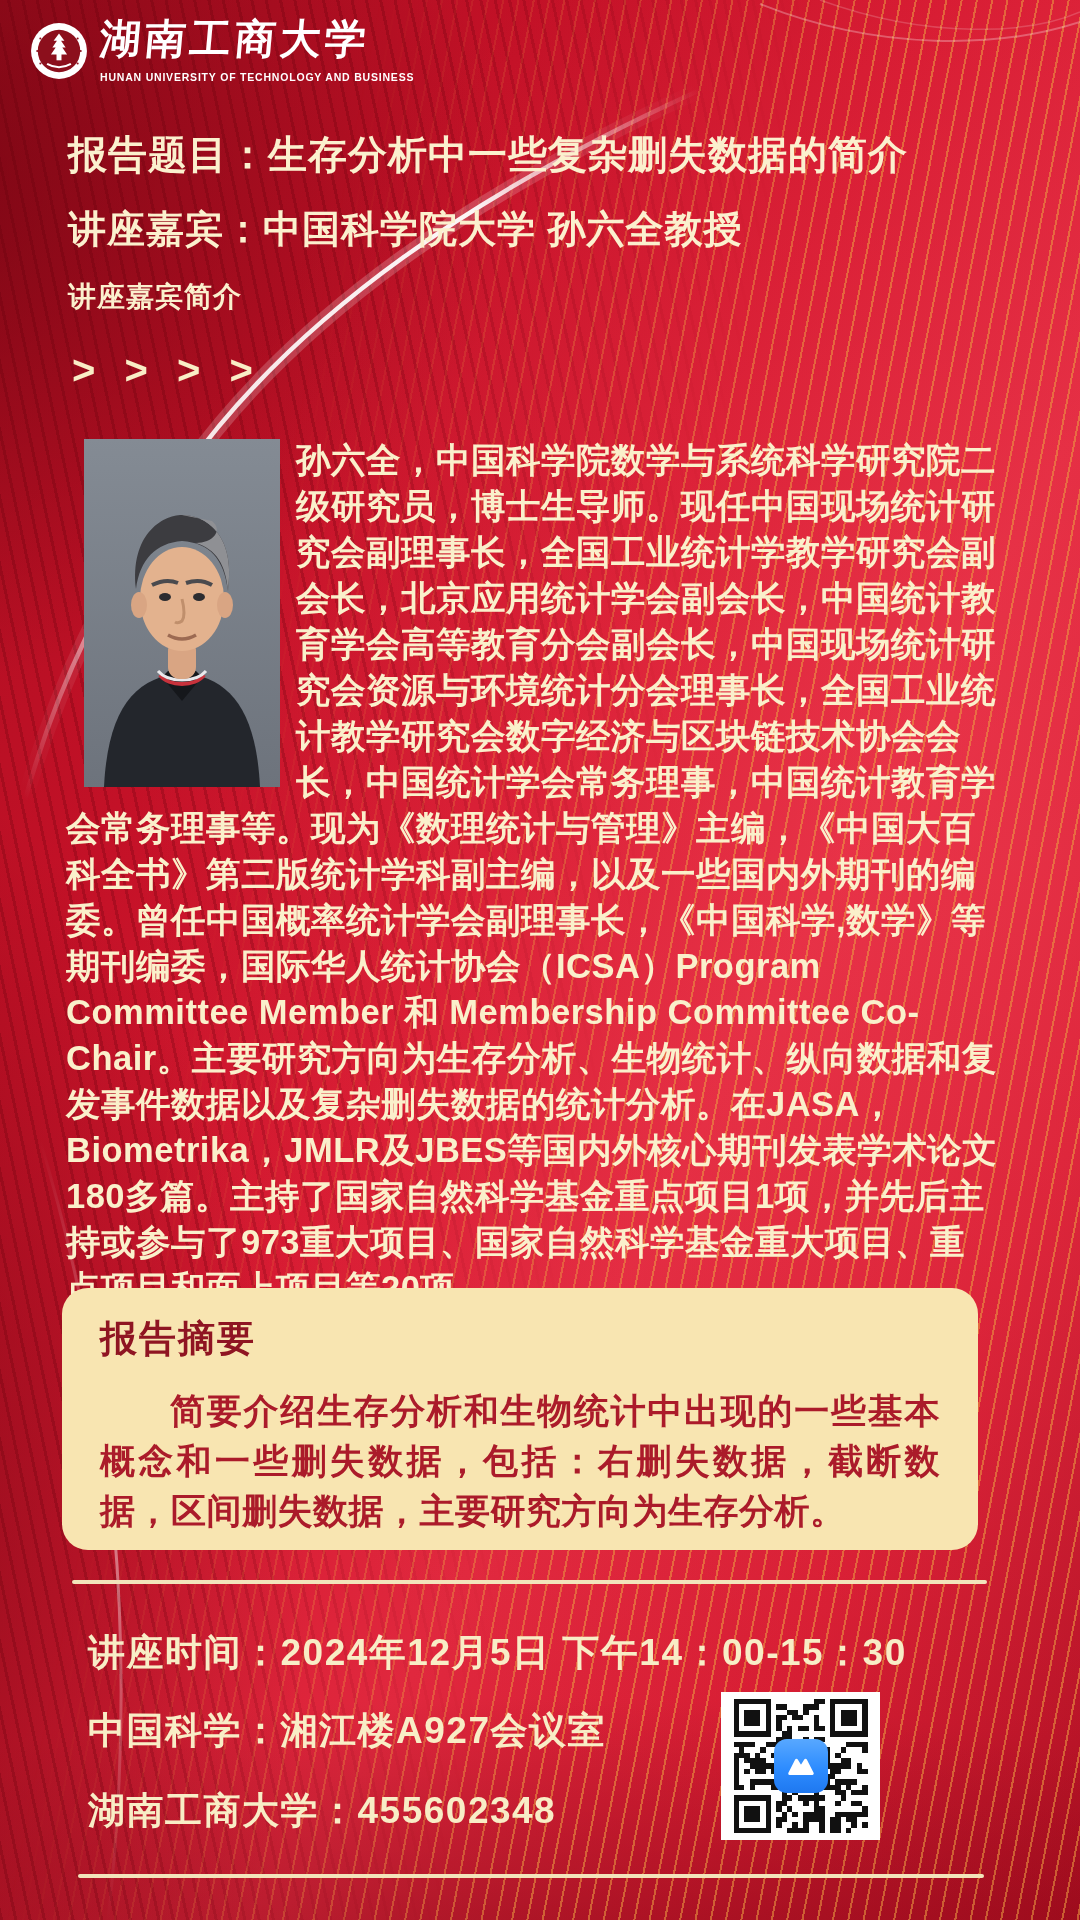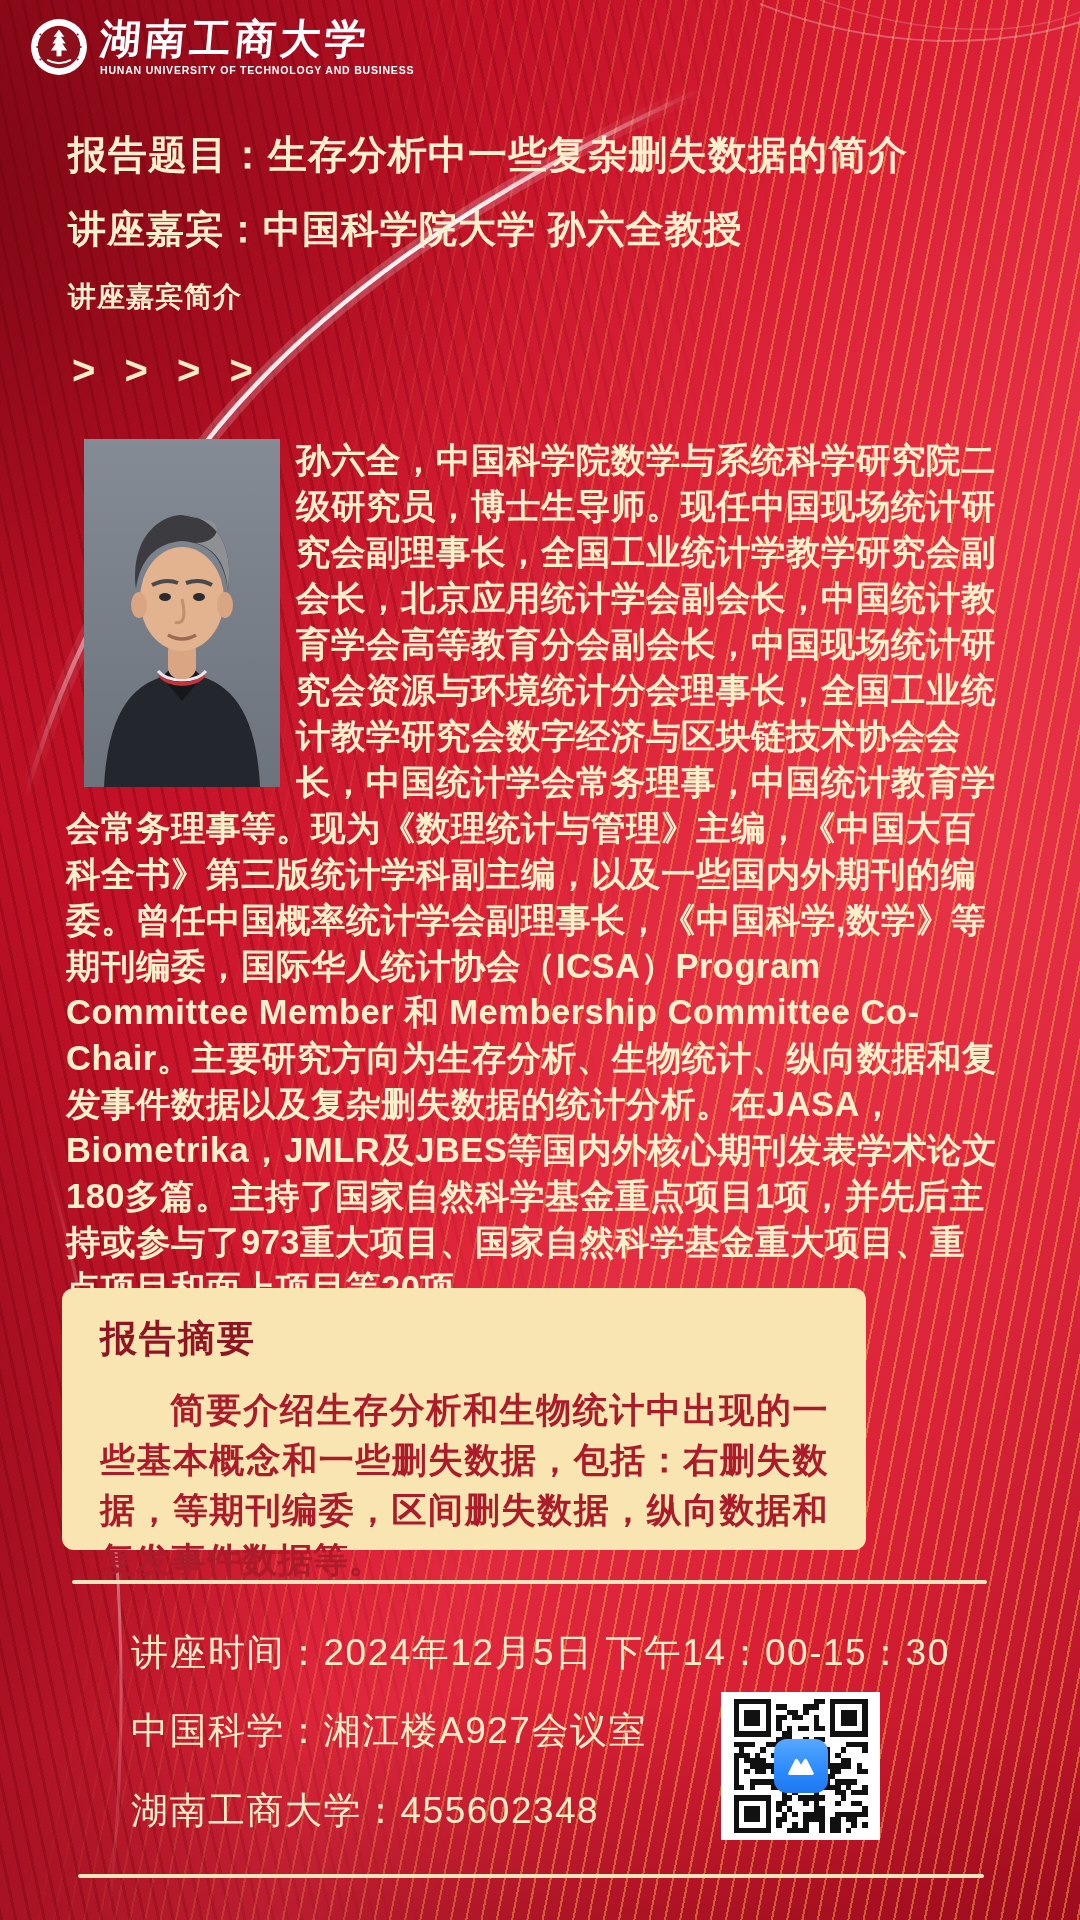--- a/index.html
+++ b/index.html
@@ -24,42 +24,42 @@
   .bg-stripes-dark{
     background:repeating-linear-gradient(78deg,rgba(96,0,10,.25) 0 3px,rgba(96,0,10,0) 3px 14px);
     -webkit-mask:linear-gradient(101deg,#000 0 30%,transparent 56%);
             mask:linear-gradient(101deg,#000 0 30%,transparent 56%);}
   .swoosh-svg{position:absolute;inset:0;}
   
   .header{position:absolute;left:30px;top:18px;display:flex;align-items:center;gap:12px;}
   .seal{width:58px;height:58px;flex:0 0 auto;}
   .uni-names{display:flex;flex-direction:column;}
   .uni-zh{color:#ffffff;font-size:41px;font-weight:900;letter-spacing:4px;transform:skewX(-5deg);line-height:1.05;}
-  .uni-en{color:#ffffff;font-size:10.5px;font-weight:700;letter-spacing:.8px;margin-top:2px;}
+  .uni-en{color:#ffffff;font-size:10.5px;font-weight:700;letter-spacing:.8px;margin-top:10px;}
   
   .title-line{position:absolute;left:68px;color:#fbf0ce;font-weight:900;letter-spacing:1px;white-space:nowrap;}
   .t1{top:128px;font-size:39px;}
   .t2{top:204px;font-size:38px;}
   .t3{top:278px;font-size:28px;}
   .arrows{position:absolute;left:72px;top:348px;color:#f9edc6;font-size:40px;font-weight:900;letter-spacing:9px;}
   
   .bio{position:absolute;left:66px;top:437px;width:934px;}
   .bio-photo{float:left;width:196px;height:348px;margin:2px 16px 12px 18px;background:#79808a;overflow:hidden;}
   .bio-photo svg{display:block;width:100%;height:100%;}
   .bio-text{color:#faf0cb;font-size:34.5px;line-height:46px;font-weight:700;text-align:justify;letter-spacing:.5px;}
   
-  .abstract{position:absolute;left:62px;top:1288px;width:804px;height:262px;background:#f8e5b1;border-radius:12px;padding:26px 38px 0 38px;font-family:Liberation Serif, serif;}
+  .abstract{position:absolute;left:62px;top:1288px;width:916px;height:262px;background:#f8e5b1;border-radius:26px;padding:26px 38px 0 38px;}
   .abstract-heading{color:#8f1522;font-size:37px;font-weight:900;letter-spacing:2px;}
   .abstract-body{margin-top:22px;color:#ab1b2a;font-size:35px;line-height:50px;font-weight:700;text-align:justify;text-indent:2em;letter-spacing:.5px;}
   
   .divider{position:absolute;height:4px;background:#f2e4bb;border-radius:2px;}
   .divider-top{left:72px;top:1580px;width:915px;}
   .divider-bottom{left:78px;top:1874px;width:906px;}
   
-  .info-row{position:absolute;left:88px;color:#f8edc6;font-size:37px;font-weight:400;letter-spacing:1.5px;white-space:nowrap;margin-left:43px;}
+  .info-row{position:absolute;left:88px;color:#f8edc6;font-size:37px;font-weight:700;letter-spacing:1.5px;white-space:nowrap;}
   .info-time{top:1628px;}
   .info-place{top:1706px;}
   .info-meeting{top:1786px;}
   
   .qr{position:absolute;left:721px;top:1692px;width:159px;height:148px;background:#ffffff;padding:7px;}
   .qr svg.qr-grid{display:block;width:100%;height:100%;}
   .qr-logo{position:absolute;left:50%;top:50%;width:54px;height:54px;margin:-27px 0 0 -27px;border-radius:13px;
     background:linear-gradient(180deg,#58a8ff 0%,#2d8cff 55%,#1f78f0 100%);
     display:flex;align-items:center;justify-content:center;}
   .qr-logo svg{width:36px;height:36px;}
@@ -152,21 +152,21 @@
 
         <path d="M98 160 q4 16 0 22 q-4 3 -7 1" fill="none" stroke="#c08f6c" stroke-width="3"></path>
         <path d="M84 196 q14 8 28 0" fill="none" stroke="#9c6a52" stroke-width="3.5"></path>
       </svg>
     </div>
     <span class="bio-text">孙六全，中国科学院数学与系统科学研究院二级研究员，博士生导师。现任中国现场统计研究会副理事长，全国工业统计学教学研究会副会长，北京应用统计学会副会长，中国统计教育学会高等教育分会副会长，中国现场统计研究会资源与环境统计分会理事长，全国工业统计教学研究会数字经济与区块链技术协会会长，中国统计学会常务理事，中国统计教育学会常务理事等。现为《数理统计与管理》主编，《中国大百科全书》第三版统计学科副主编，以及一些国内外期刊的编委。曾任中国概率统计学会副理事长，《中国科学,数学》等期刊编委，国际华人统计协会（ICSA）Program Committee Member 和 Membership Committee Co-Chair。主要研究方向为生存分析、生物统计、纵向数据和复发事件数据以及复杂删失数据的统计分析。在JASA，Biometrika，JMLR及JBES等国内外核心期刊发表学术论文180多篇。主持了国家自然科学基金重点项目1项，并先后主持或参与了973重大项目、国家自然科学基金重大项目、重点项目和面上项目等20项。</span>
   </div>
 
   <div class="abstract">
     <div class="abstract-heading">报告摘要</div>
-    <div class="abstract-body">简要介绍生存分析和生物统计中出现的一些基本概念和一些删失数据，包括：右删失数据，等期刊编委，区间删失数据，纵向数据和复发事件数据等。</div>
+    <div class="abstract-body">简要介绍生存分析和生物统计中出现的一些基本概念和一些删失数据，包括：右删失数据，截断数据，区间删失数据，主要研究方向为生存分析。</div>
   </div>
 
   <div class="divider divider-top"></div>
   <div class="divider divider-bottom"></div>
 
   <div class="info-row info-time"><span>讲座时间：</span><span>2024年12月5日 下午14：00-15：30</span></div>
   <div class="info-row info-place"><span>中国科学：</span><span>湘江楼A927会议室</span></div>
   <div class="info-row info-meeting"><span>湖南工商大学：</span><span>455602348</span></div>
 
   <div class="qr">

